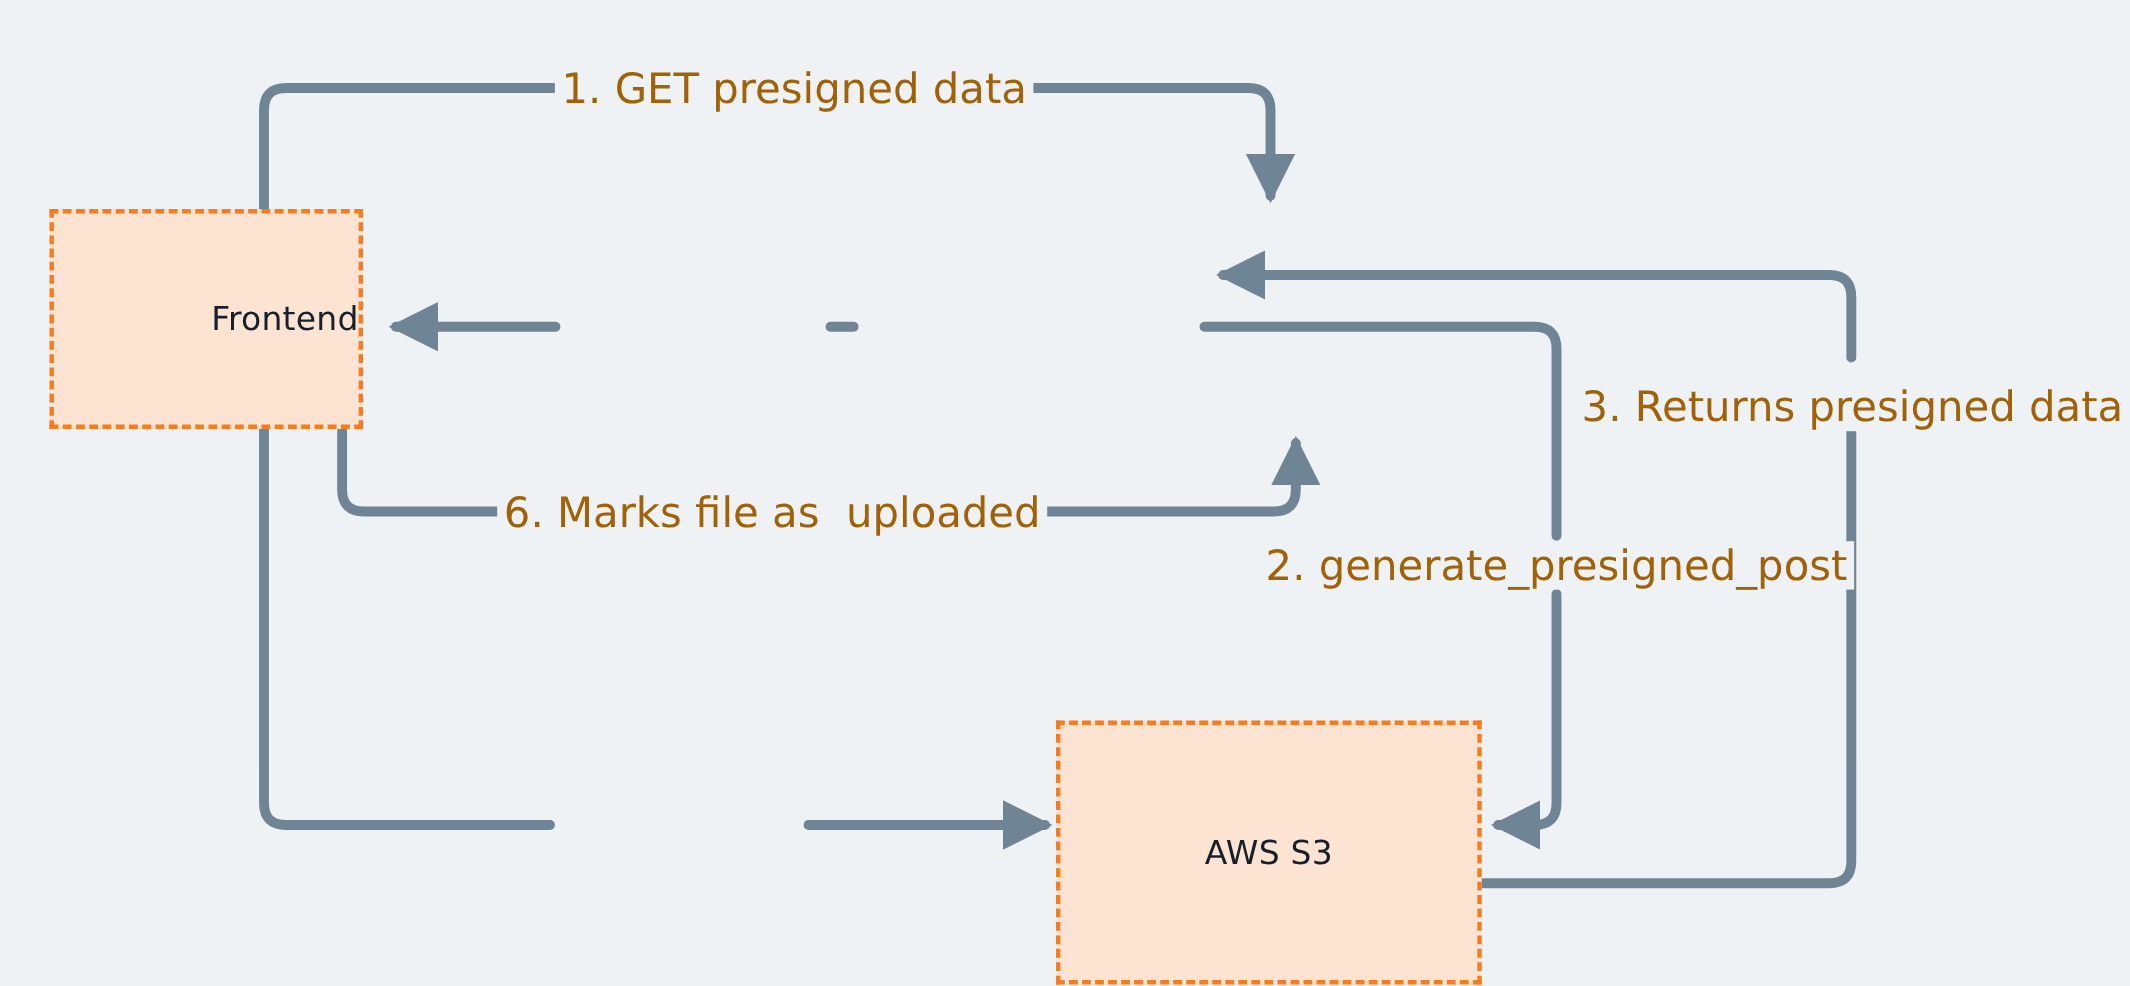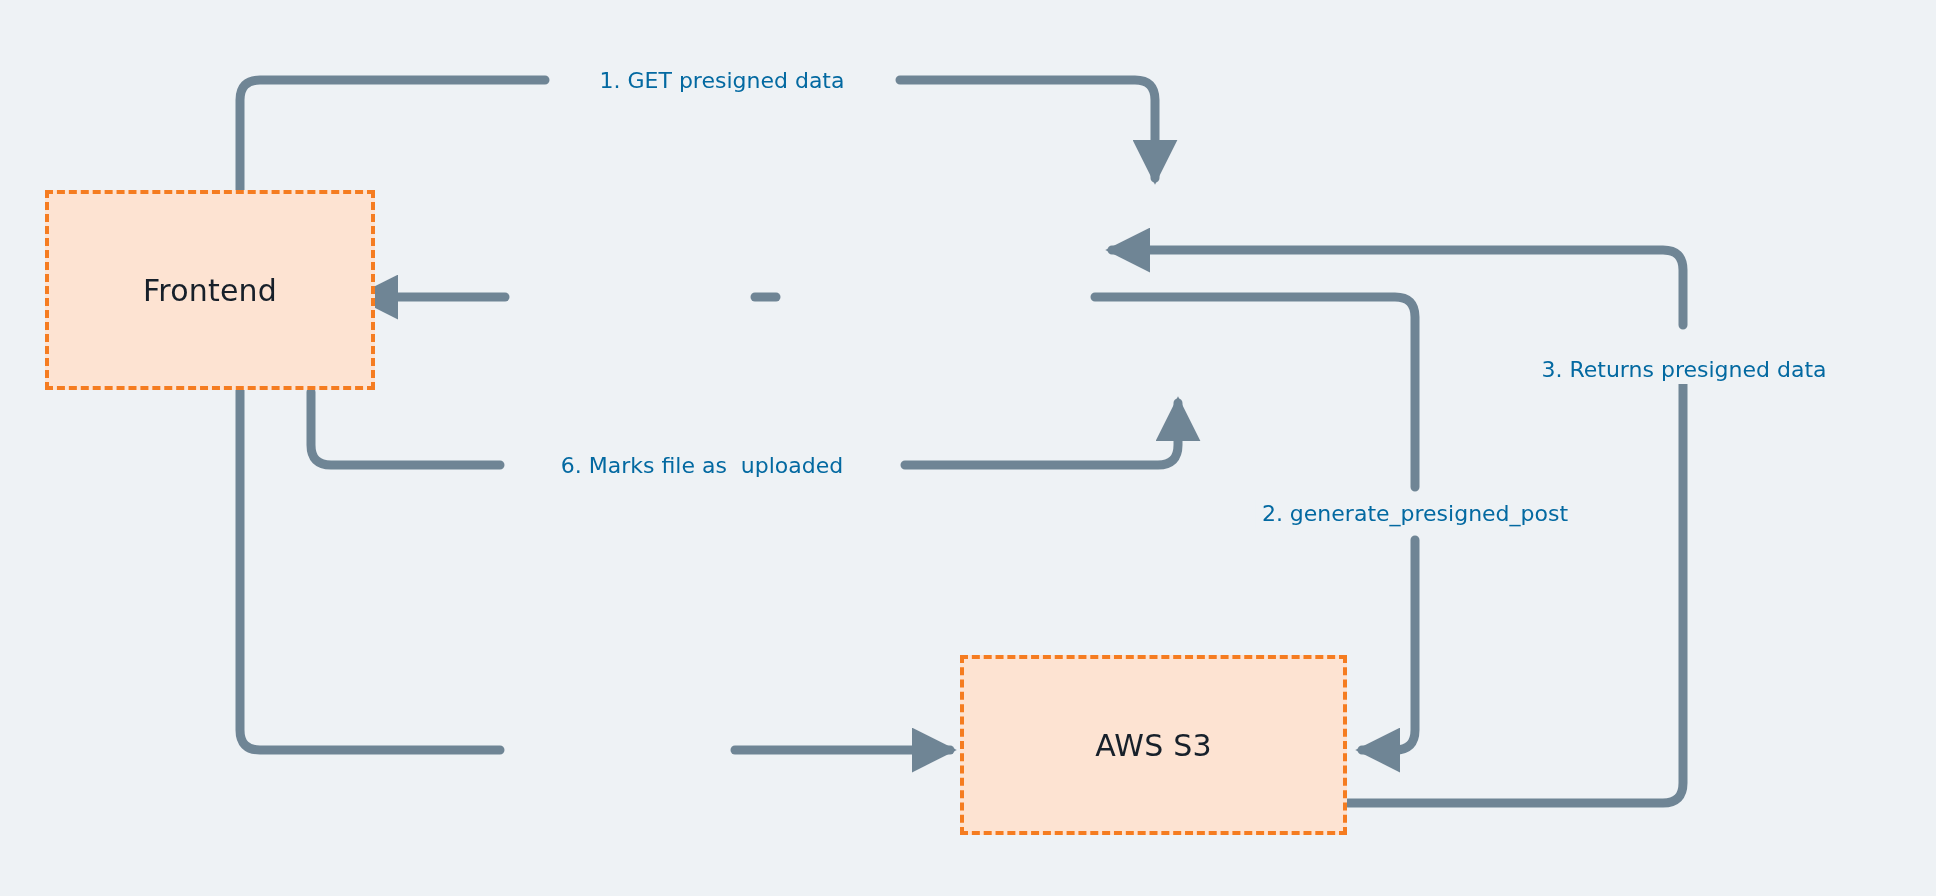--- a/index.html
+++ b/index.html
@@ -33,22 +33,22 @@
   }
   .node-label {
     font-size: 30px;
     color: #17202a;
     font-family: "DejaVu Sans", sans-serif;
     letter-spacing: 0.2px;
     white-space: pre;
   }
   .edge-label {
     position: absolute;
-    font-size: 22px;
-    color: #0369a1;
+    font-size: 38px;
+    color: #a16207;
     font-family: "DejaVu Sans", sans-serif;
     background: #eef2f5;
     white-space: pre;
     line-height: 1;
     padding: 3px 6px;
     transform: translate(-50%, -50%);
   }
 </style>
 </head>
 <body>
@@ -78,26 +78,26 @@
 
       <path d="M 240 390 L 240 730 Q 240 750 260 750 L 500 750"></path>
       <path marker-end="url(#arrowhead)" d="M 735 750 L 950 750"></path>
 
       <path d="M 311 392 L 311 445 Q 311 465 331 465 L 500 465"></path>
       <path marker-end="url(#arrowhead)" d="M 905 465 L 1158 465 Q 1178 465 1178 445 L 1178 403"></path>
 
     </g>
   </svg>
 
-  <div class="node-box" style="left:45px; top:190px; width:330px; height:200px;">
+  <div class="node-box" style="left:45px; top:190px; width:285px; height:200px;justify-content:flex-end;">
     <span class="node-label">Frontend</span>
   </div>
 
 
-  <div class="node-box" style="left:960px; top:655px; width:387px; height:180px;">
+  <div class="node-box" style="left:960px; top:655px; width:387px; height:240px;">
     <span class="node-label">AWS S3</span>
   </div>
 
   <div class="edge-label" style="left:722px; top:81px;">1. GET presigned data</div>
 
   <div class="edge-label" style="left:1415px; top:514px;">2. generate_presigned_post</div>
 
   <div class="edge-label" style="left:1684px; top:350px;margin-top:20px;">3. Returns presigned data</div>
 
 

